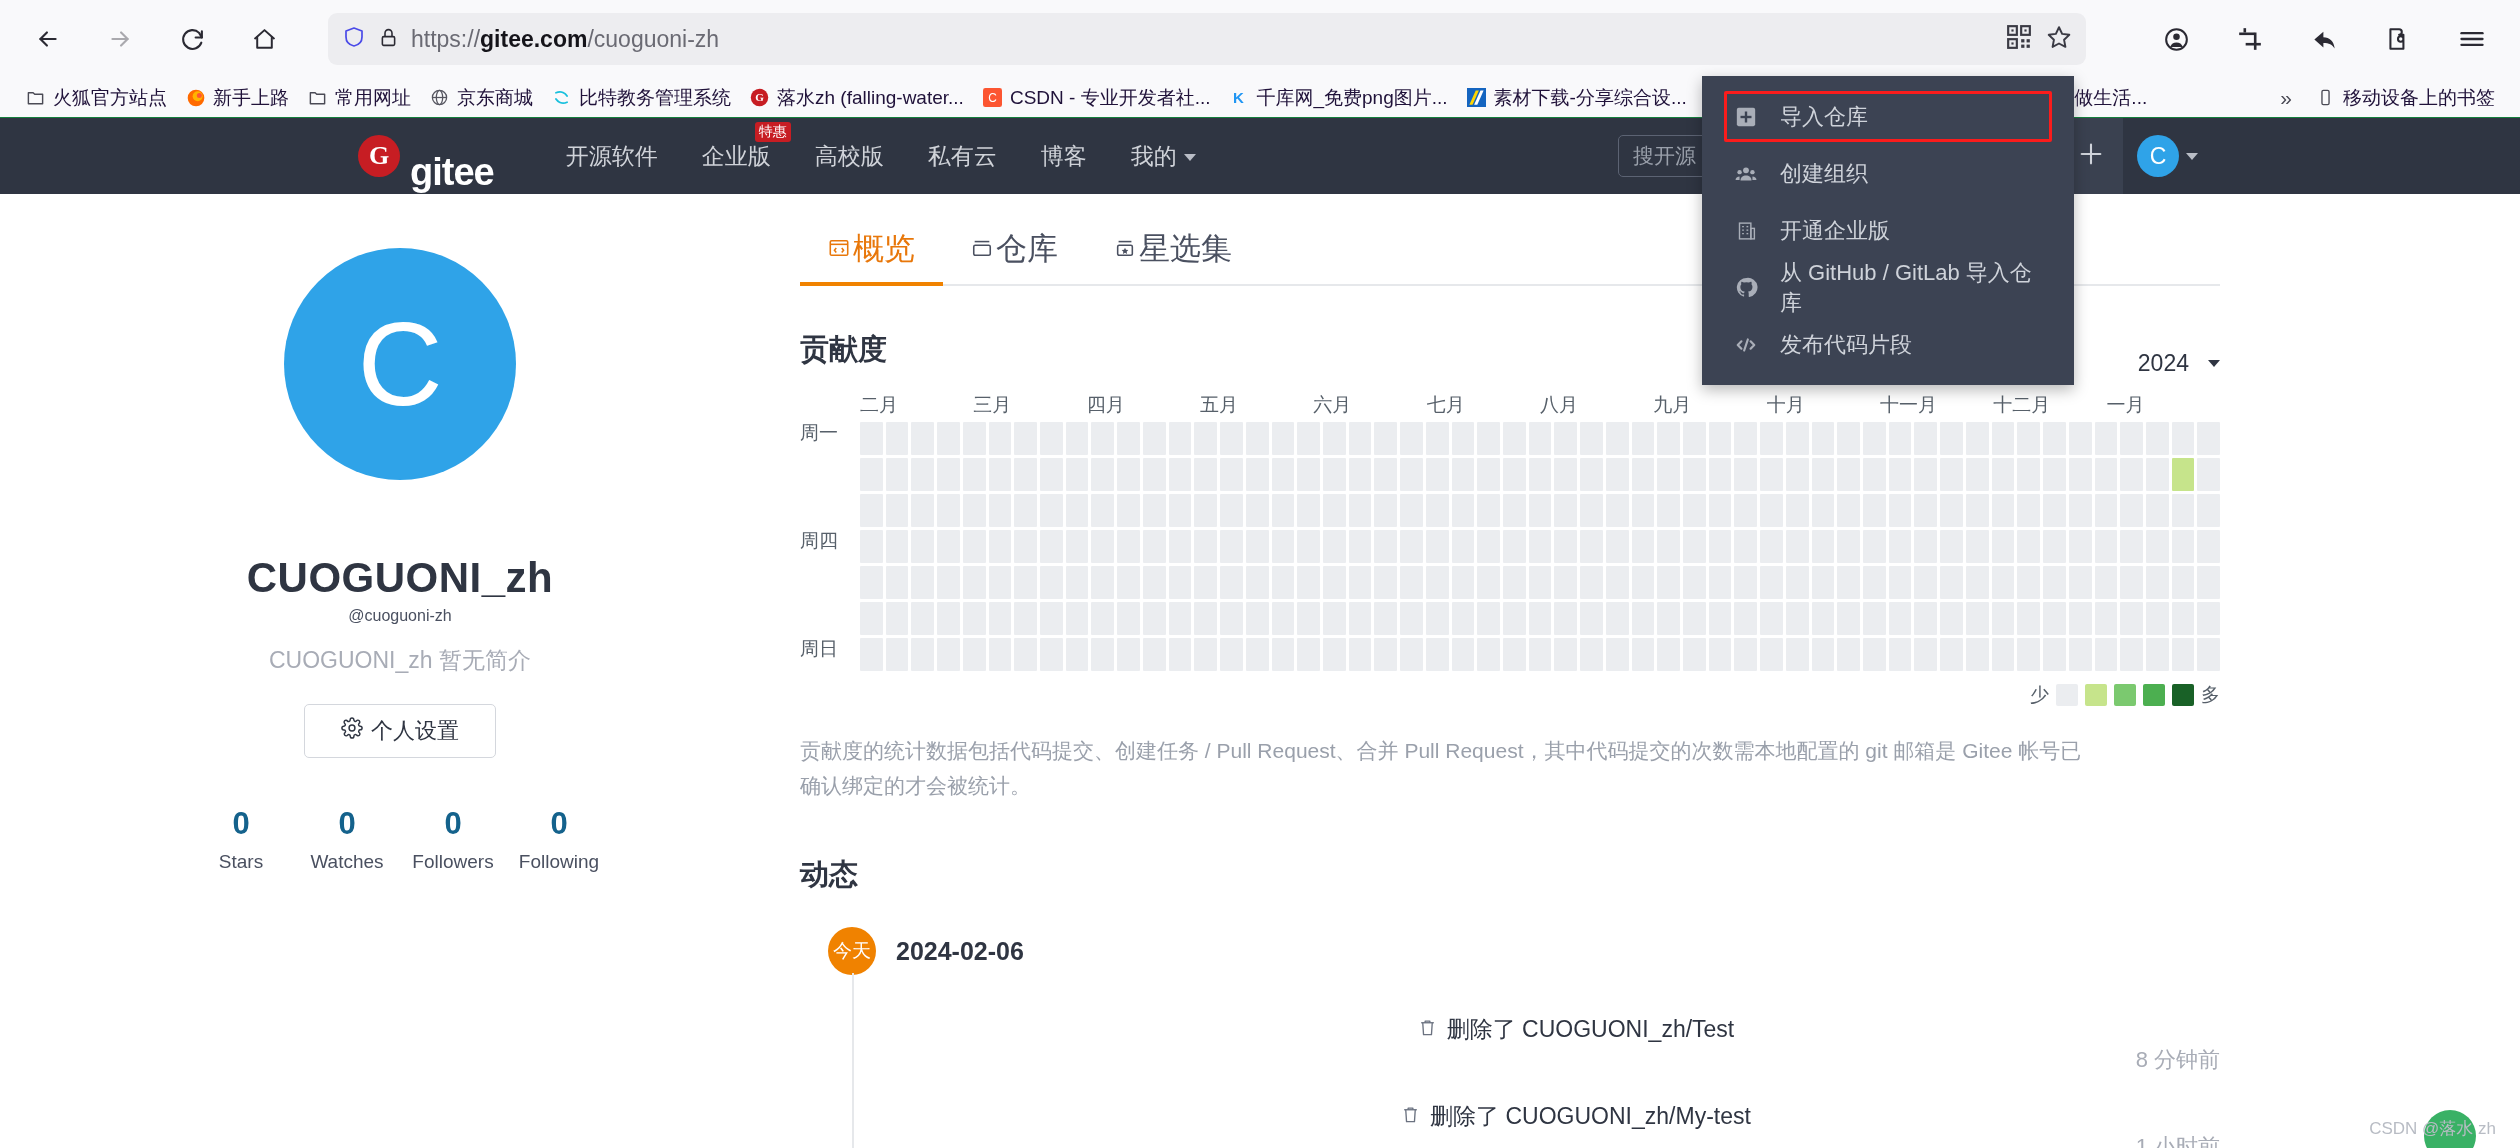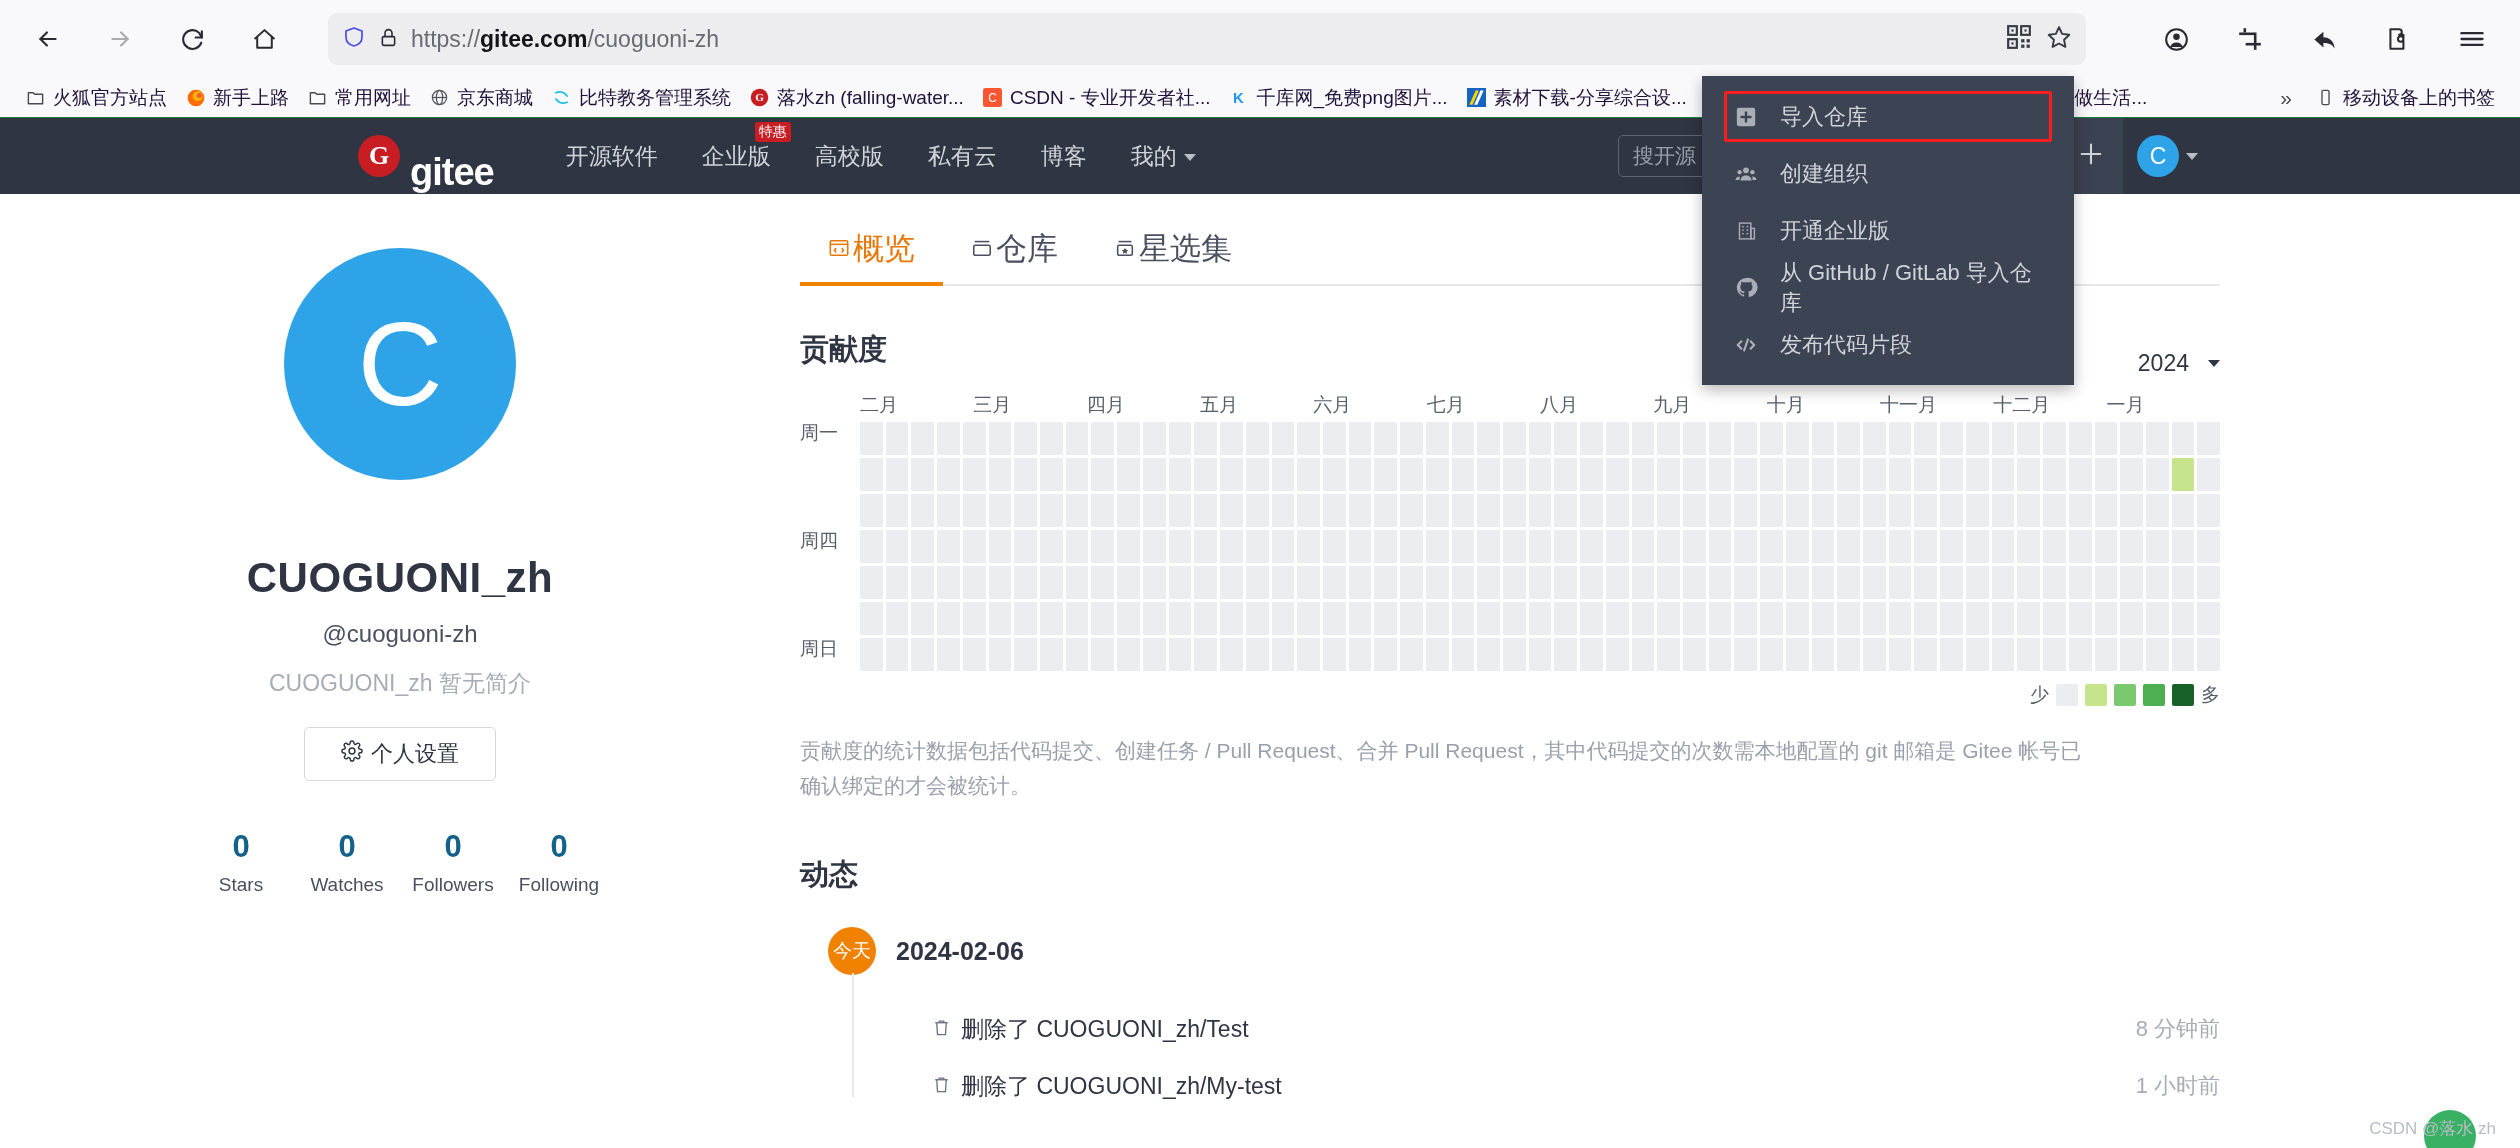--- a/index.html
+++ b/index.html
@@ -122,21 +122,21 @@
 
   
   .page { display: flex; padding-top: 30px; }
   .sidebar { width: 800px; display: flex; flex-direction: column; align-items: center; padding-top: 24px;}
   .avatar-big {
     width: 232px; height: 232px; border-radius: 50%; background: #2fa3e8;
     color: #fff; font-size: 118px; display: flex; align-items: center; justify-content: center;
     font-family: "Liberation Sans", sans-serif; font-weight: 400;
   }
   .uname { font-size: 42px; font-weight: 700; color: #2f3542; margin-top: 74px; letter-spacing: .5px;}
-  .uhandle { font-size: 24px; color: #4a5060; margin-top: 18px; }
+  .uhandle { font-size: 16px; color: #4a5060; margin-top: 5px; }
   .ubio { font-size: 23px; color: #a8acb6; margin-top: 20px; }
   .settings-btn {
     margin-top: 28px; width: 192px; height: 54px; border: 1px solid #d4d7dd;
     border-radius: 5px; background: #fff; color: #2f3542; font-size: 22px;
     display: flex; align-items: center; justify-content: center; gap: 8px;
     cursor: pointer; font-family: "Liberation Sans", sans-serif;
   }
   .stats { display: flex; gap: 0; margin-top: 48px; }
   .stat { width: 106px; text-align: center; cursor: pointer; }
   .stat-num { font-size: 31px; font-weight: 700; color: #14628c; }
@@ -195,22 +195,22 @@
   }
   .tl-head { display: flex; align-items: center; gap: 20px; }
   .today-badge {
     width: 48px; height: 48px; border-radius: 50%; background: #f08200;
     color: #fff; font-size: 19px; display: flex; align-items: center;
     justify-content: center; margin-left: 28px; flex: 0 0 auto;
   }
   .tl-date { font-size: 25px; font-weight: 700; color: #2f3542; }
   .ev-list { margin-top: 26px; }
   .ev {
-    display: flex; padding: 13px 0 13px 132px;
-    font-size: 23px; color: #2f3542;
+    display: flex; align-items: center; padding: 13px 0 13px 132px;
+    font-size: 23px; color: #2f3542; flex-direction: column;
   }
   .ev .ev-txt { display: flex; align-items: center; gap: 10px; }
   .ev a { color: #2f3542; text-decoration: none; cursor: pointer; }
   .ev .ev-time { margin-left: auto; font-size: 22px; color: #a8acb6; }
 
   .watermark {
     position: absolute; right: 24px; bottom: 8px; font-size: 17px;
     color: #b8bcc4; z-index: 5; pointer-events: none;
   }
   .wm-circ {

